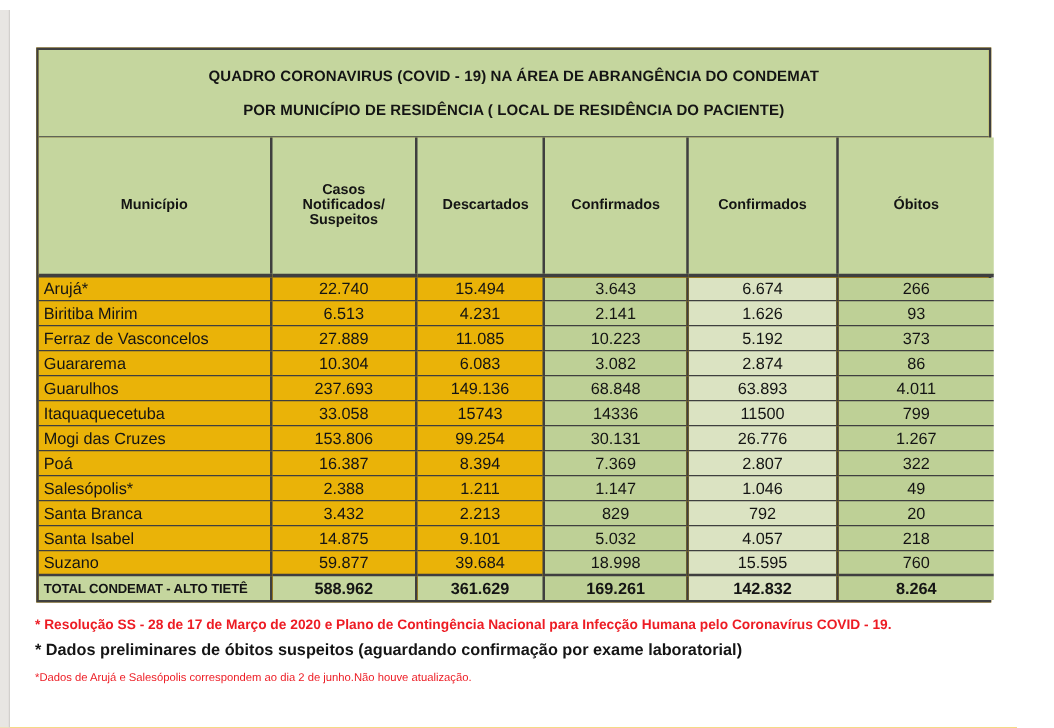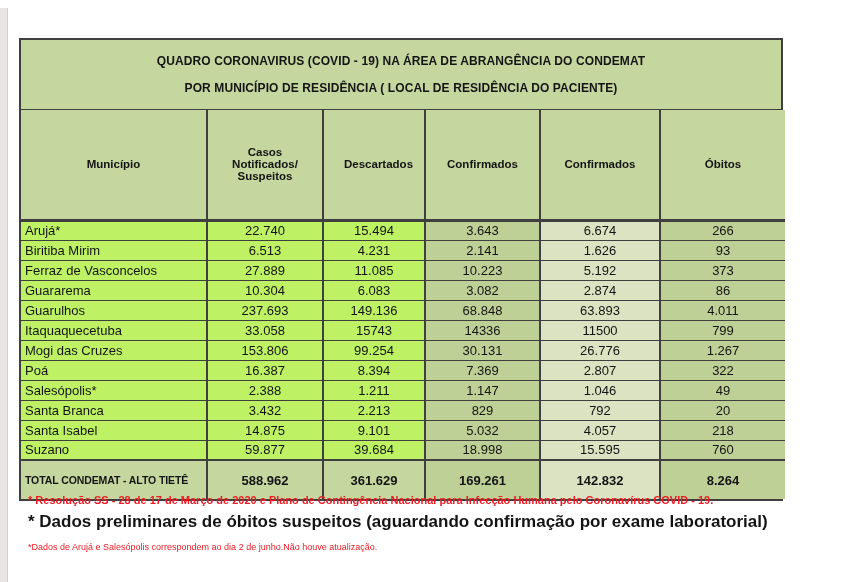--- a/index.html
+++ b/index.html
@@ -16,22 +16,22 @@
     width:843px;height:582px;position:relative;overflow:hidden;
     background:#ffffff;
     font-family:"Liberation Sans",sans-serif;
     color:var(--ink);
   }
   .page-edge{
     position:absolute;left:0;top:8px;width:8px;height:574px;
     background:#e8e6e3;border-right:1px solid #d2d0cd;
   }
   .tbl{
-    position:absolute;left:19px;top:38px;width:764px;
-    border:2px solid var(--border);background:#bef264;
+    position:absolute;left:29px;top:38px;width:764px;
+    border:2px solid var(--border);background:#eab308;
   }
   .title-cell{
     background:var(--green);
     border-bottom:1px solid var(--border);
     height:70px;
     display:flex;flex-direction:column;justify-content:space-evenly;align-items:center;
     text-align:center;font-weight:bold;font-size:12px;letter-spacing:.1px;
     padding:2px 10px;
   }
   table{border-collapse:collapse;width:100%;table-layout:fixed;}
@@ -49,27 +49,27 @@
     border-top:1px solid var(--border);
     height:20px;font-size:13px;text-align:center;
     padding:0;white-space:nowrap;overflow:hidden;
   }
   td:first-child{border-left:none;text-align:left;padding-left:4px;}
   tbody tr:first-child td{border-top:none;}
   td.conf,td.obit{background:var(--green-mid);}
   td.recu{background:var(--green-light);}
   tfoot td{
     background:var(--green);font-weight:bold;
-    border-top:2px solid var(--border);height:39px;
+    border-top:2px solid var(--border);height:20px;
   }
   tfoot td:first-child{font-size:10.5px;letter-spacing:-.1px;}
   .notes{position:absolute;left:28px;top:494px;width:800px;}
   .note-source{font-size:11px;font-weight:bold;color:var(--ink);margin-bottom:6px;}
   .note-resolution{font-size:11px;font-weight:bold;color:var(--red);margin-bottom:6px;}
-  .note-preliminary{font-size:17px;font-weight:bold;color:var(--ink);margin-bottom:10px;}
+  .note-preliminary{font-size:13px;font-weight:bold;color:var(--ink);margin-bottom:10px;}
   .note-update{font-size:9px;color:var(--red);}
 </style>
 </head>
 <body>
 
 <div class="page-edge"></div>
 
 <div class="tbl">
   <div class="title-cell">
     <div>QUADRO CORONAVIRUS (COVID - 19) NA ÁREA DE ABRANGÊNCIA DO CONDEMAT</div>

